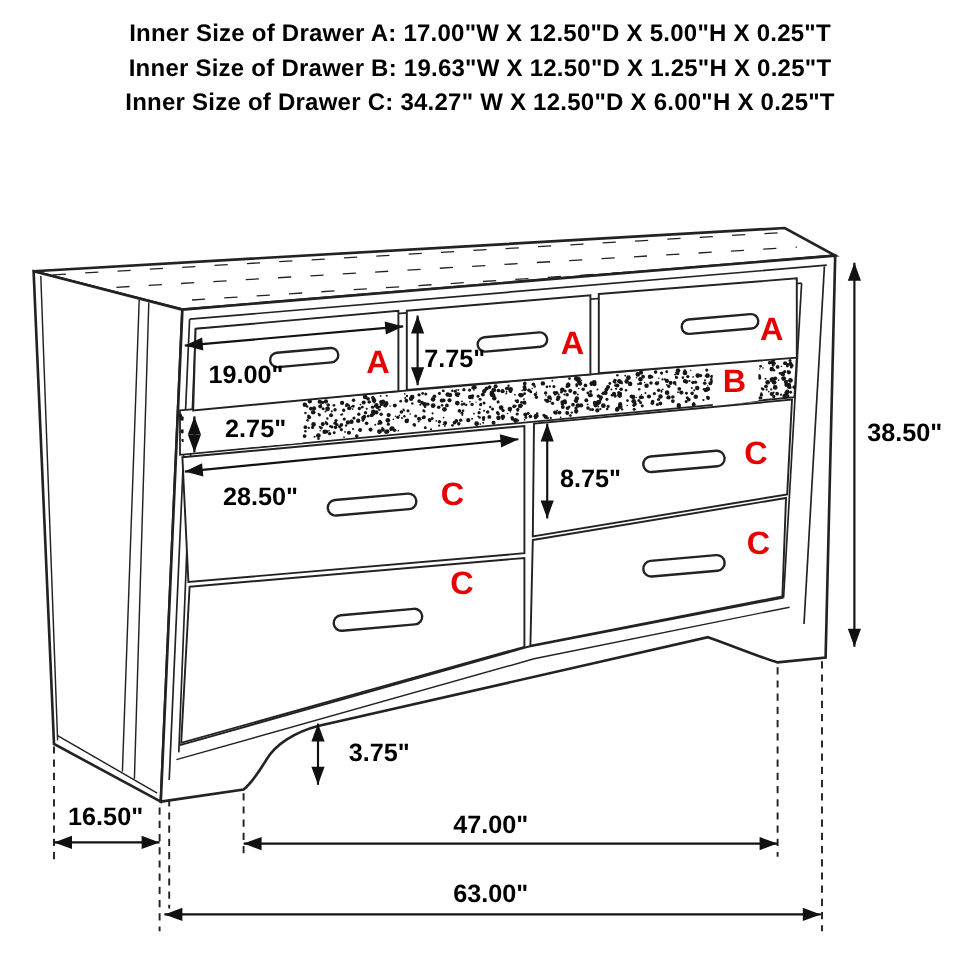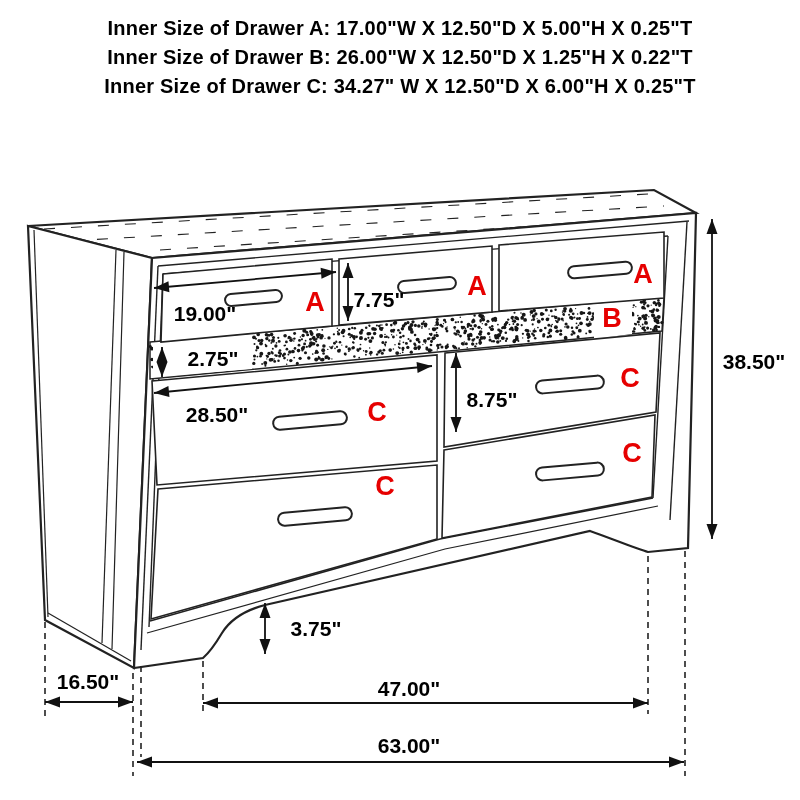--- a/index.html
+++ b/index.html
@@ -17,21 +17,21 @@
   .handle{fill:#fff;stroke:#222;stroke-width:2;}
   .patch{fill:#fff;stroke:none;}
 </style>
 </head>
 <body>
 
 <div class="stage">
 
   <header>
     <div>Inner Size of Drawer A: 17.00"W X 12.50"D X 5.00"H X 0.25"T</div>
-    <div>Inner Size of Drawer B: 26.00"W X 12.50"D X 1.25"H X 0.22"T</div>
+    <div>Inner Size of Drawer B: 19.63"W X 12.50"D X 1.25"H X 0.25"T</div>
     <div>Inner Size of Drawer C: 34.27" W X 12.50"D X 6.00"H X 0.25"T</div>
   </header>
 
   <svg width="800" height="800" viewBox="0 0 800 800">
 
     <g>
       <polygon class="face" stroke-width="2.2" points="28,226 654,190 696,213 152,258"></polygon>
       <line class="ln" stroke-width="1.4" x1="150" y1="264" x2="692" y2="220"></line>
       <g stroke="#222" stroke-width="1.1" stroke-dasharray="11 16">
         <line x1="44" y1="229" x2="648" y2="194"></line>

